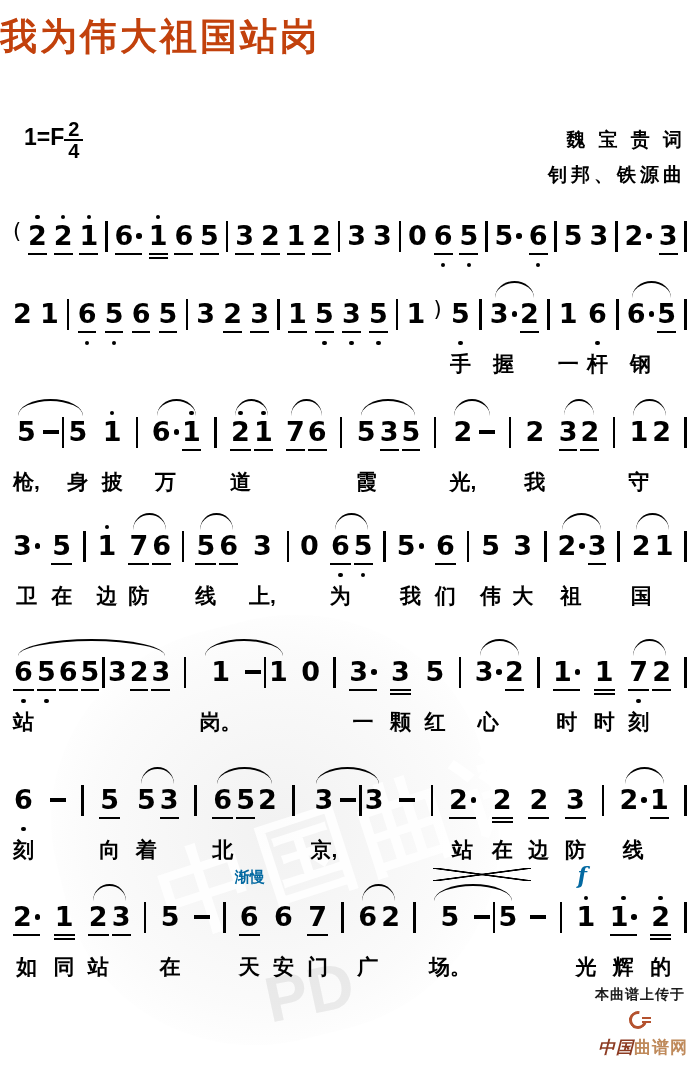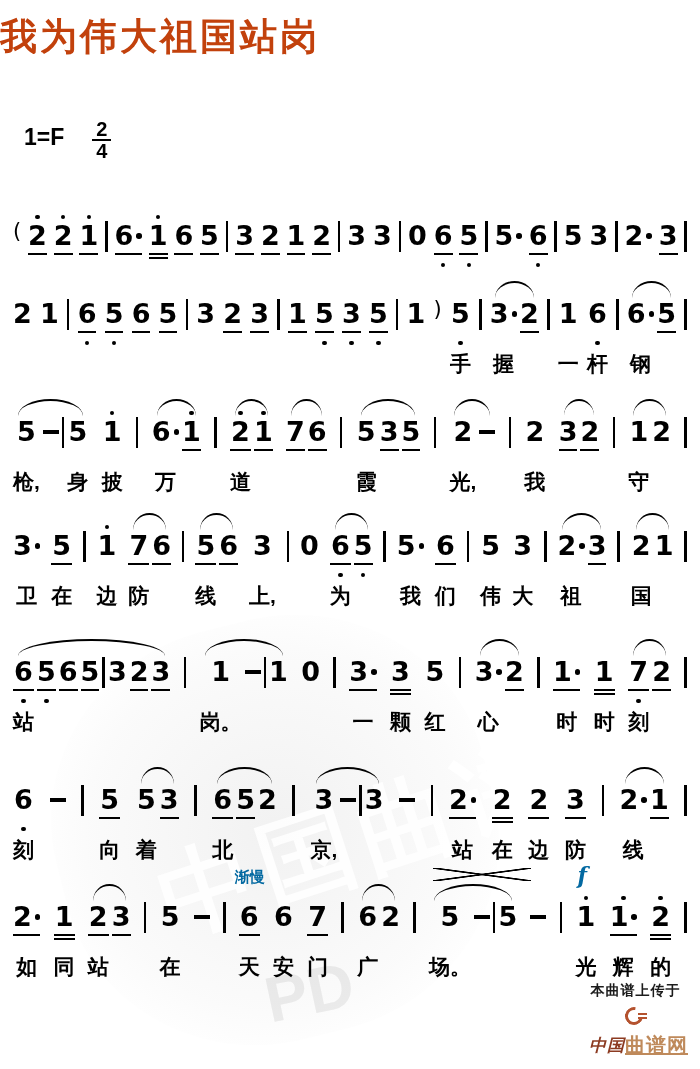--- a/index.html
+++ b/index.html
@@ -2,21 +2,21 @@
 <html><head>
 <meta charset="utf-8">
 <style>
   html,body{margin:0;padding:0;}
   body{background:#e8e8e8;font-family:"Liberation Sans","DejaVu Sans",sans-serif;}
   .sheet{position:relative;width:700px;height:1069px;background:#ffffff;overflow:hidden;margin:0 auto;}
 
   
   .title{position:absolute;top:12px;left:0;width:100%;text-align:left;
          font-size:37px;font-weight:900;letter-spacing:3px;color:#c2410c;z-index:2;}
-  .keysig{position:absolute;left:24px;top:124px;display:flex;align-items:flex-start;gap:28px;
+  .keysig{position:absolute;left:24px;top:124px;display:flex;align-items:flex-start;gap:0;
           font-weight:700;color:#000;z-index:2;}
   .keytext{font-size:23px;font-weight:800;}
   .meter{display:flex;flex-direction:column;align-items:center;font-size:20px;font-weight:900;
          line-height:20px;margin-top:-5px;}
   .meter .num{border-bottom:2.5px solid #000;padding:0 4px;}
   .meter .den{padding:0 4px;}
   .tempo{position:absolute;left:36px;top:176px;font-size:17px;font-weight:800;
          letter-spacing:2px;color:#000;z-index:2;}
   .credits{position:absolute;right:14px;top:122px;text-align:right;font-size:19px;font-weight:800;
            line-height:35px;letter-spacing:4px;color:#000;z-index:2;}
@@ -58,21 +58,21 @@
   
   .footer{position:absolute;right:12px;bottom:10px;display:flex;align-items:center;gap:7px;z-index:2;flex-direction:column;}
   .footer-text{font-size:14px;font-weight:600;color:#1c1c1c;letter-spacing:1px;}
   .logo{display:flex;align-items:center;}
   .logo-c{width:12px;height:12px;border:3.5px solid #b4522e;border-right-color:transparent;
           border-radius:50%;transform:rotate(-35deg);}
   .logo-lines{display:flex;flex-direction:column;gap:2.5px;margin-left:-5px;}
   .logo-lines span{display:block;width:9px;height:2px;background:#b4522e;}
   .brand{display:flex;align-items:center;margin-left:6px;}
   .brand-cn{color:#8c3b22;font-weight:900;font-style:italic;font-size:17px;letter-spacing:1px;}
-  .brand-qpw{color:#bf8a5b;font-weight:900;font-size:20px;letter-spacing:1px;text-decoration:underline;}
+  .brand-qpw{color:#bf8a5b;font-weight:900;font-size:17px;letter-spacing:1px;}
 </style>
 </head>
 <body>
 
 <div class="sheet">
 
   <div class="wm-blob"></div>
   <div class="wm-text">中国曲谱网</div>
   <div class="wm-letters">PD</div>
 
@@ -80,20 +80,24 @@
 
   <div class="keysig">
     <span class="keytext">1=F</span>
     <span class="meter">
       <span class="num">2</span>
       <span class="den">4</span>
     </span>
   </div>
 
 
+  <div class="credits">
+    <div>魏 宝 贵 词</div>
+    <div>钊邦、铁源曲</div>
+  </div>
 
   <div id="music-container">
       <div class="line" style="top: 213px;">
         <div class="tok">
           <div class="dt"></div>
           <div class="ch paren">(</div>
           <div class="ulrow"></div>
           <div class="db"></div>
         </div>
         <div class="tok">

